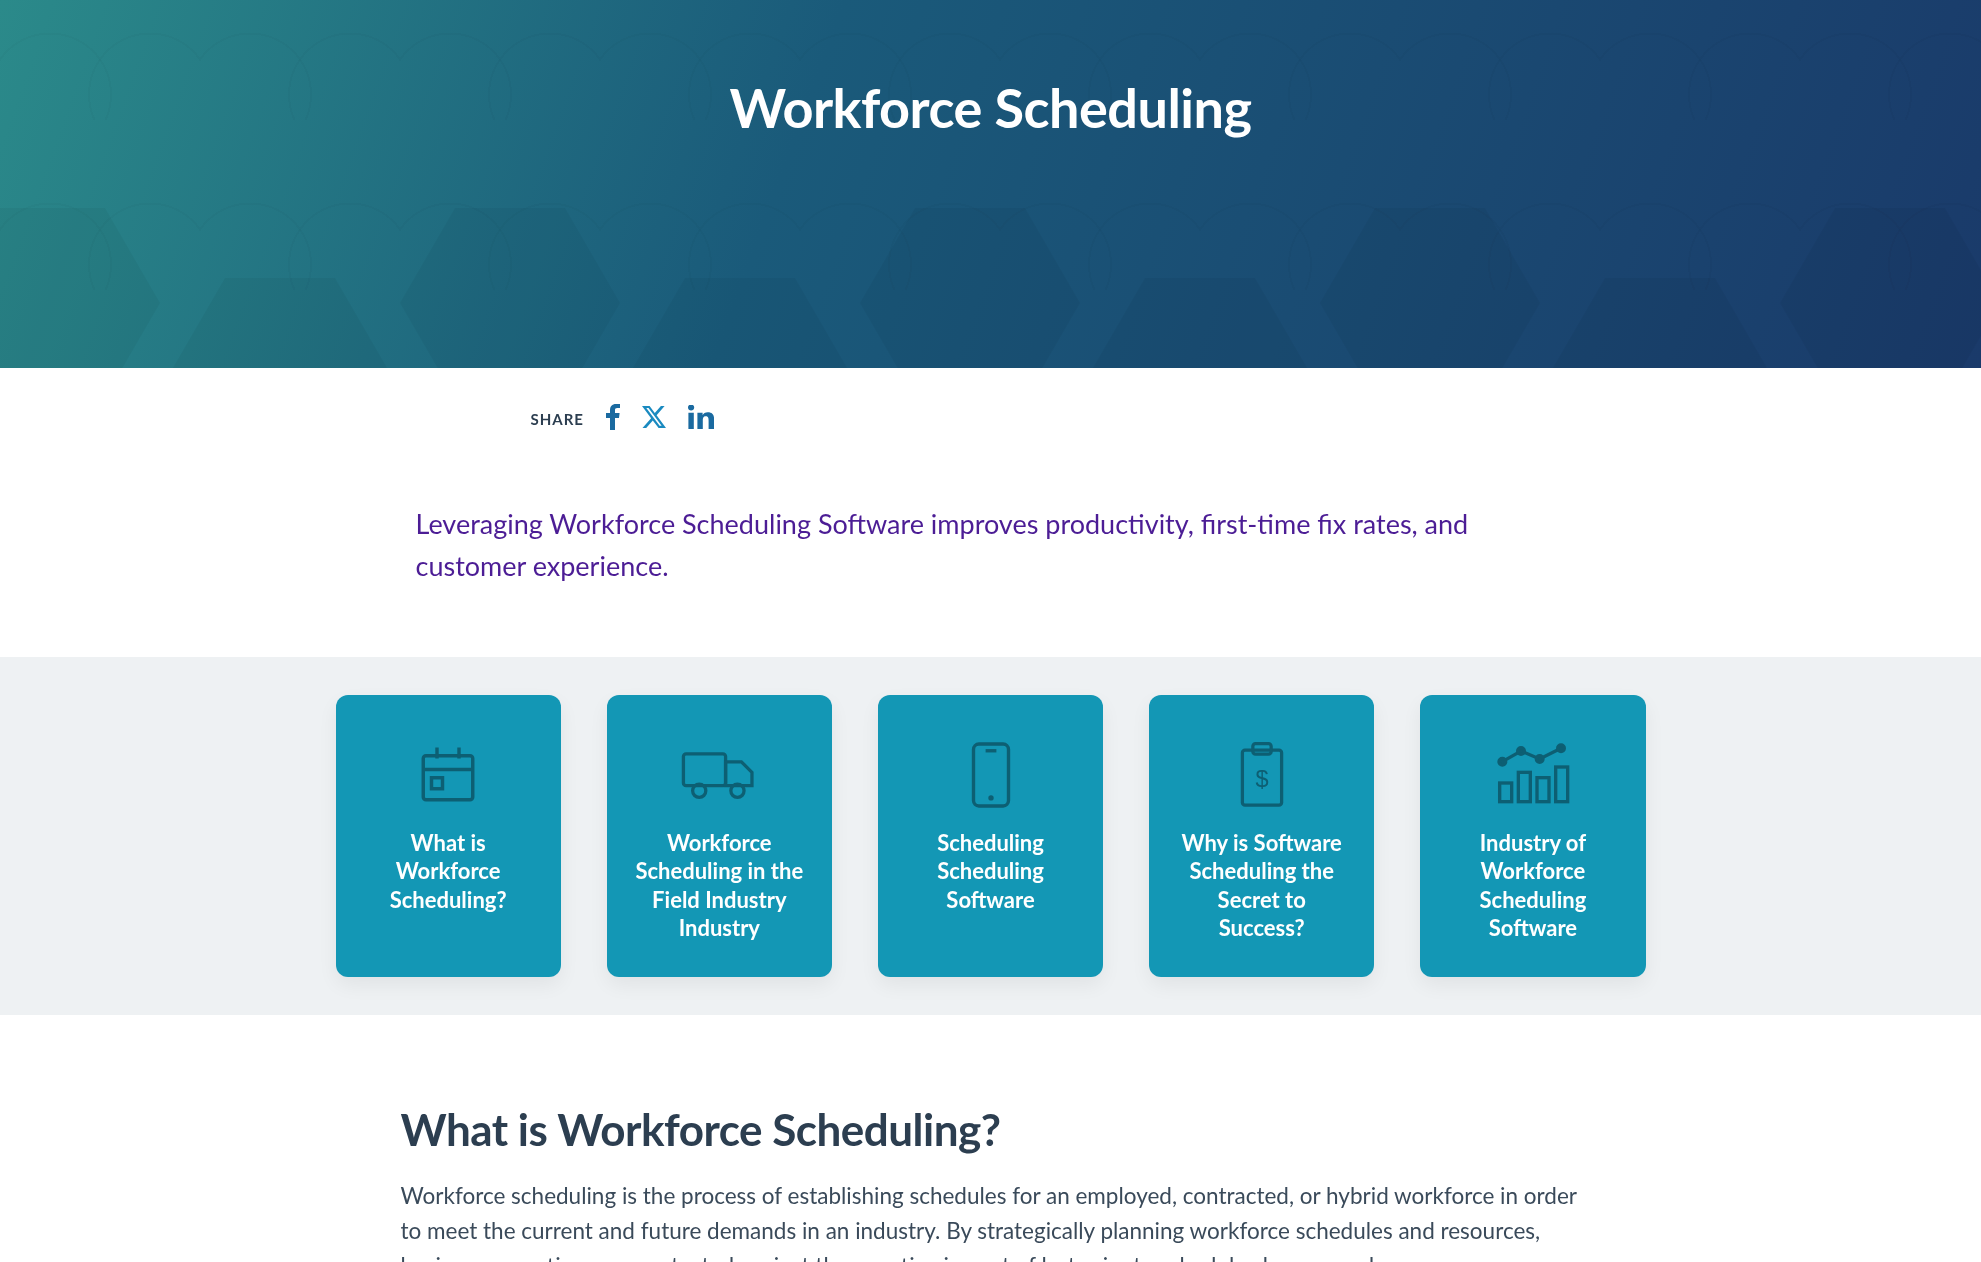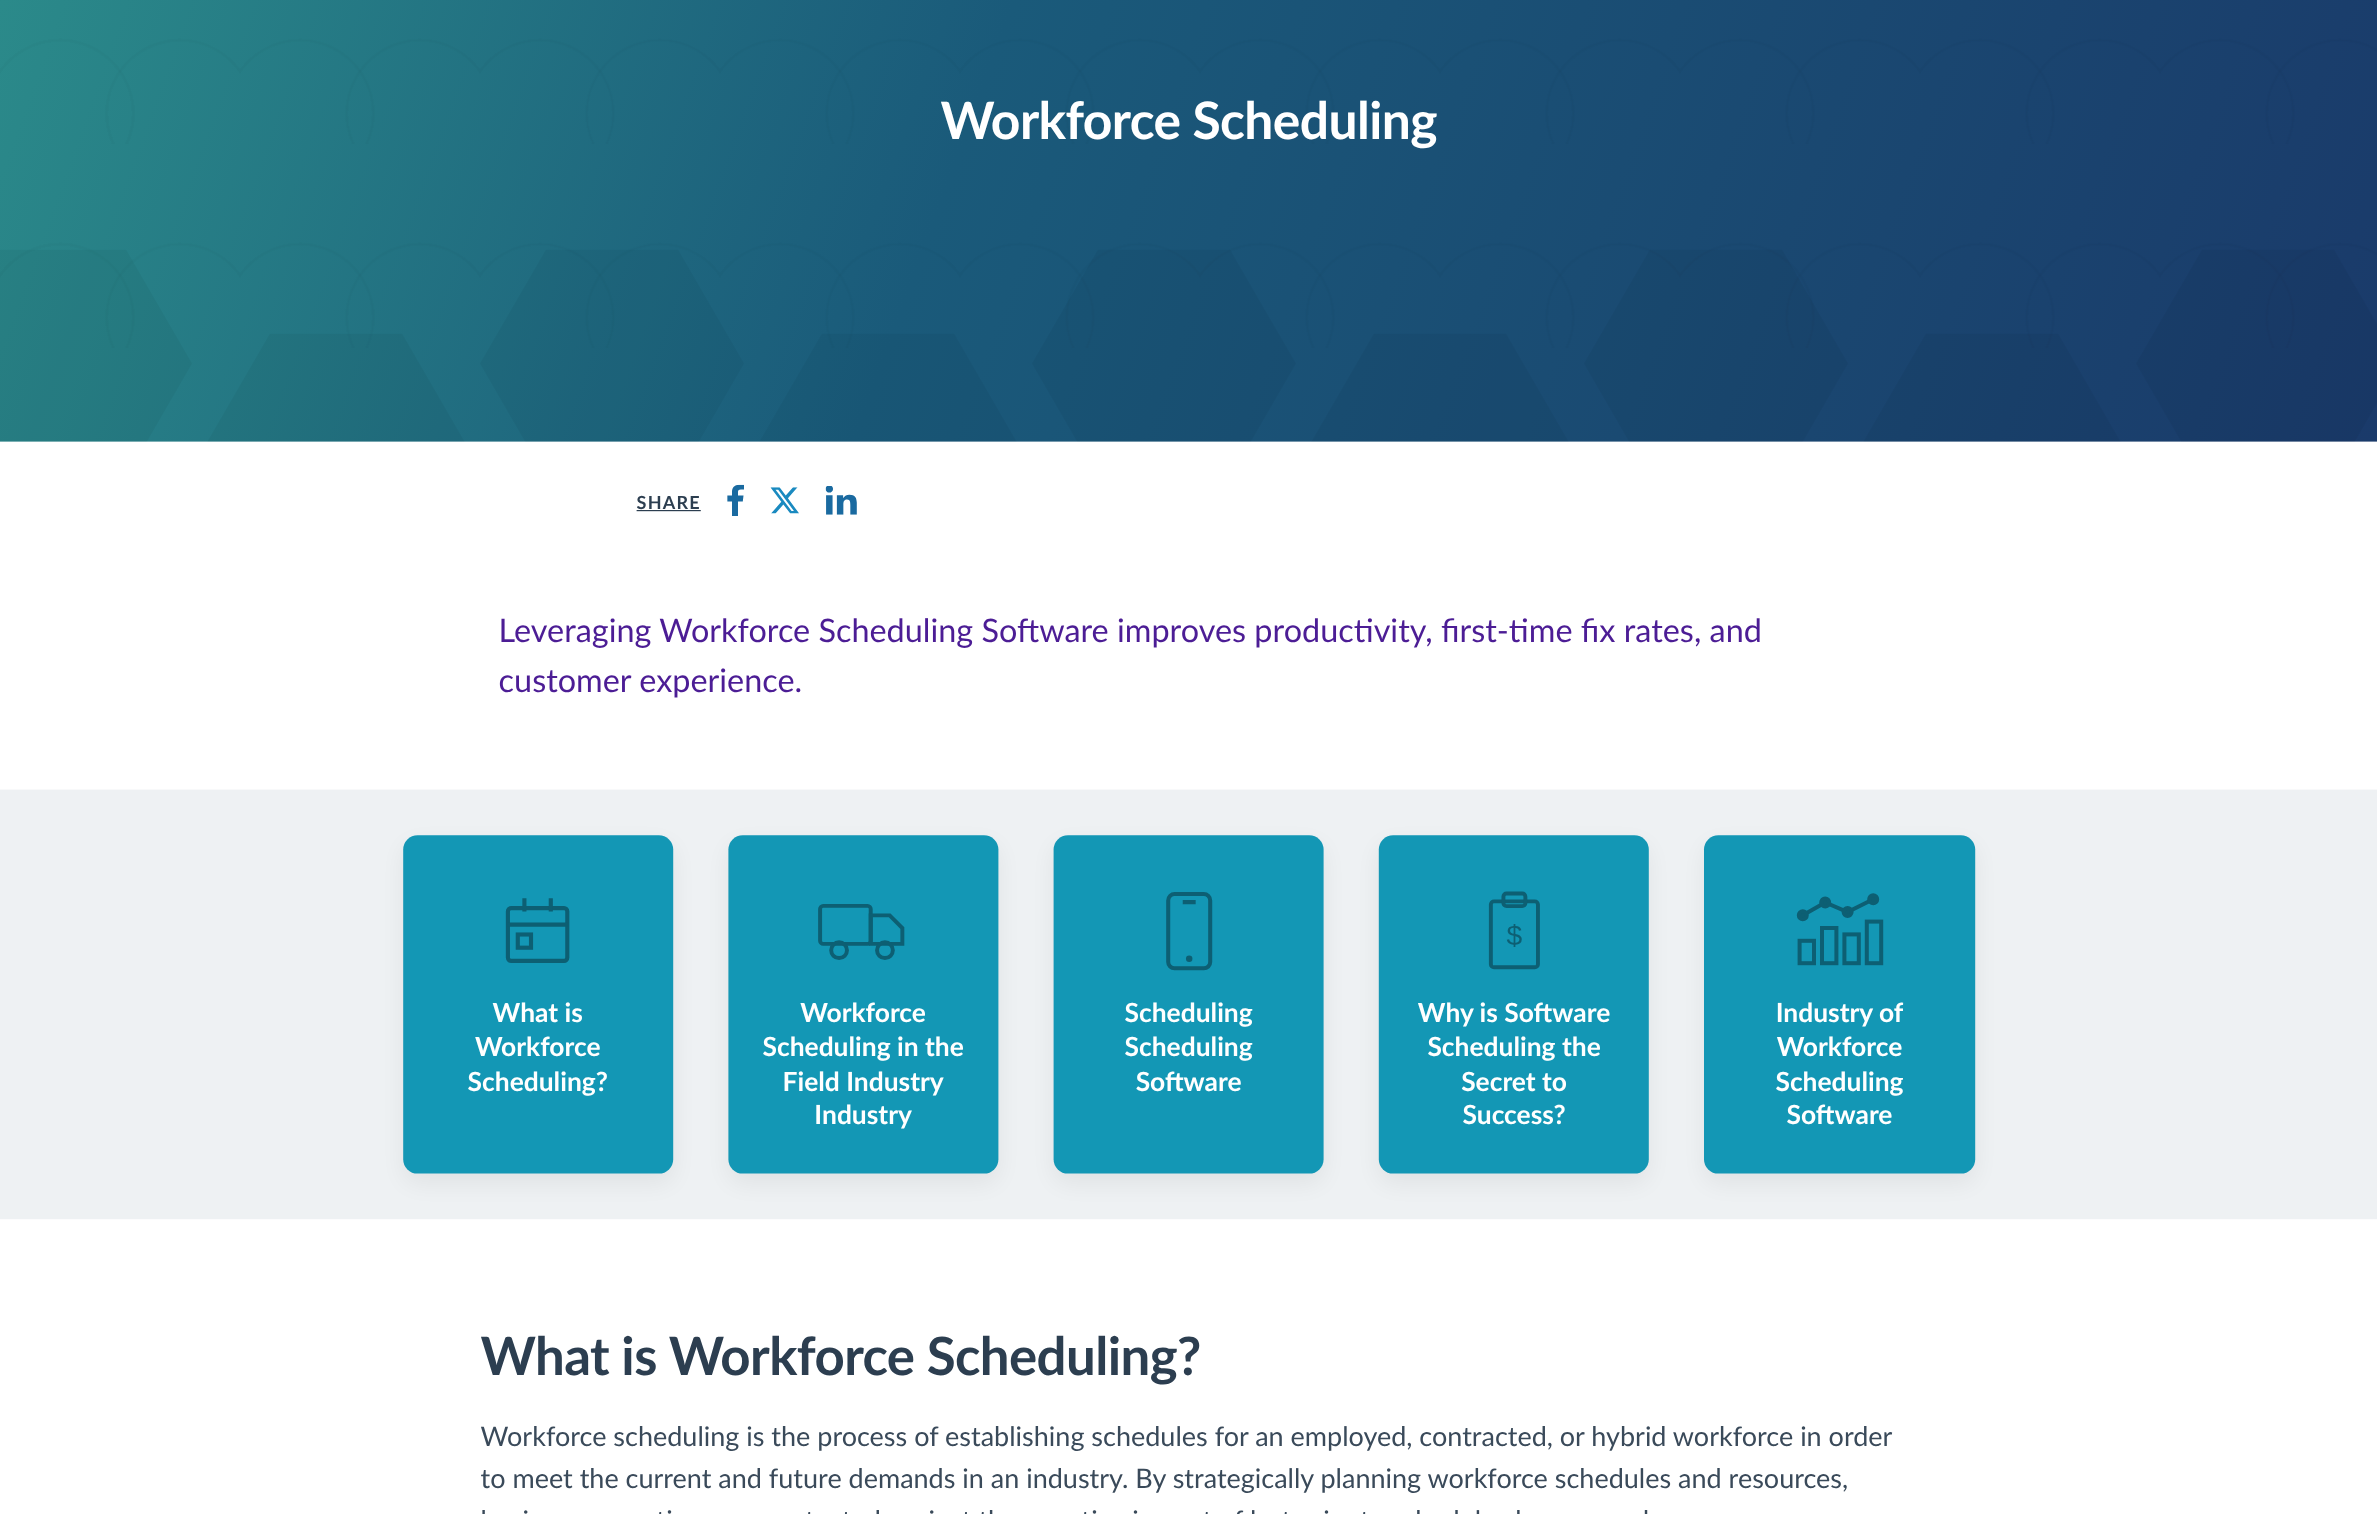--- a/index.html
+++ b/index.html
@@ -40,36 +40,35 @@
   }
   .hex {
     position: absolute;
     width: 220px;
     height: 190px;
     background: rgba(0,0,0,0.04);
     clip-path: polygon(25% 0%, 75% 0%, 100% 50%, 75% 100%, 25% 100%, 0% 50%);
   }
   .hero-title {
     color: #ffffff;
-    font-size: 43px;
+    font-size: 54px;
     font-weight: 700;
     letter-spacing: -0.5px;
     margin-top: 75px;
     text-align: right;
     z-index: 2;
     position: relative;
   }
   .share-row {
     max-width: 1150px;
     margin: 0 auto;
     padding: 36px 0 0 115px;
     display: flex;
     align-items: center;
     gap: 22px;
-    text-decoration: underline;
   }
   .share-label {
     font-size: 15px;
     font-weight: 700;
     letter-spacing: 1px;
     color: #2c3e50;
   }
   .share-icons {
     display: flex;
     gap: 22px;

